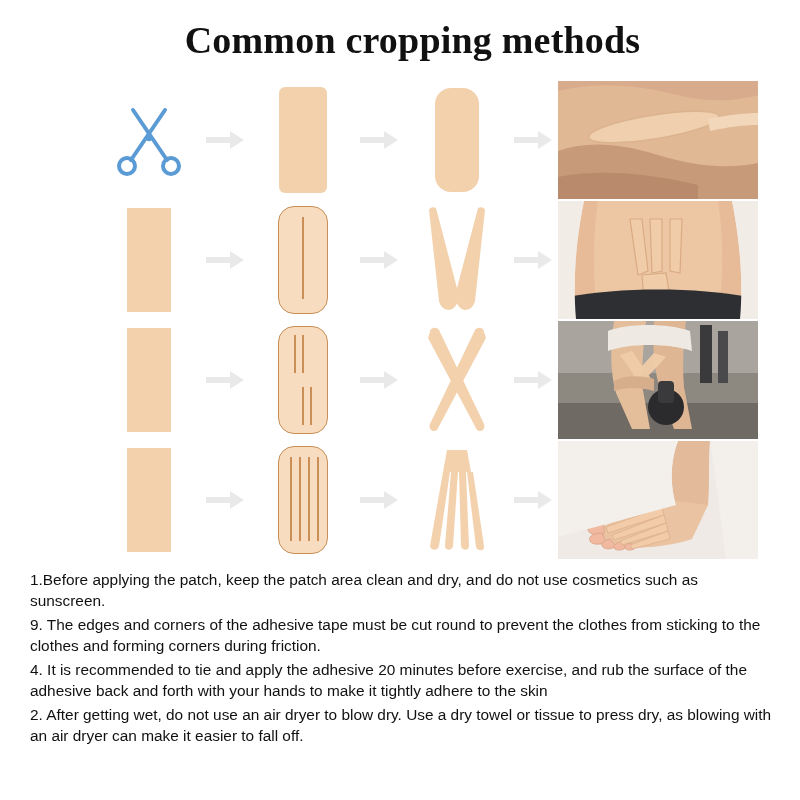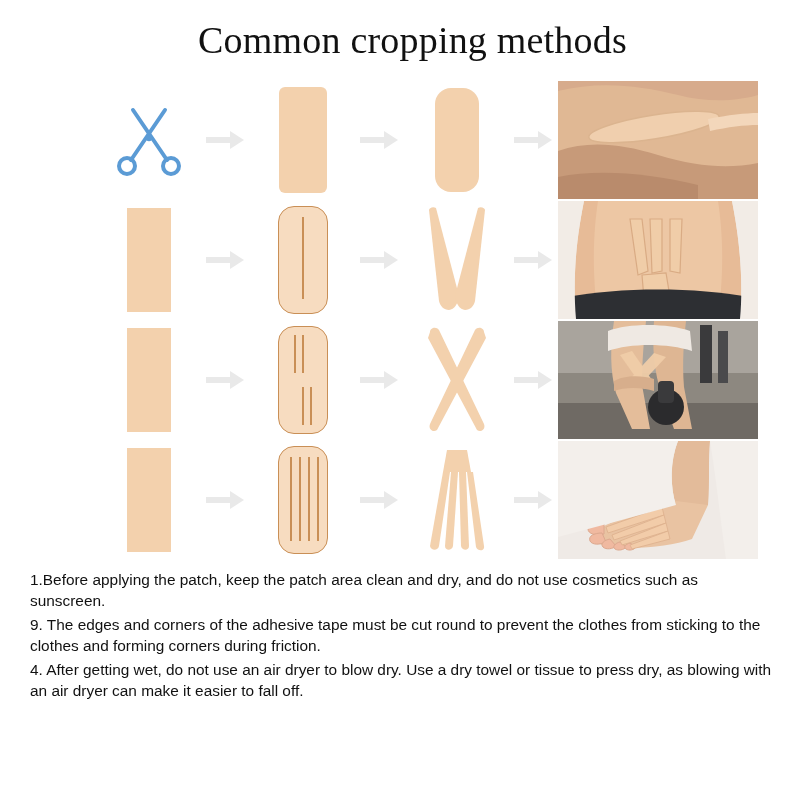--- a/index.html
+++ b/index.html
@@ -16,21 +16,21 @@
   }
   .page {
     position: relative;
     width: 800px;
     height: 800px;
   }
   .title {
     text-align: center;
     font-family: "Liberation Serif", serif;
     font-size: 38px;
-    font-weight: 400;
+    font-weight: 700;
     color: #111111;
     padding-top: 18px;
     letter-spacing: 0.2px;
     margin-left: 25px;
   }
   .grid {
     position: absolute;
     top: 80px;
     left: 96px;
     width: 612px;
@@ -405,16 +405,17 @@
           </svg>
         </div>
       </div>
     </div>
 
   </div>
 
   <div class="notes">
     <p>1.Before applying the patch, keep the patch area clean and dry, and do not use cosmetics such as sunscreen.</p>
     <p>9. The edges and corners of the adhesive tape must be cut round to prevent the clothes from sticking to the clothes and forming corners during friction.</p>
-    <p>4. After getting wet, do not use an air dryer to blow dry. Use a dry towel or tissue to press dry, as blowing with an air dryer can make it easier to fall off.</p>
+    <p>4. It is recommended to tie and apply the adhesive 20 minutes before exercise, and rub the surface of the adhesive back and forth with your hands to make it tightly adhere to the skin</p>
+    <p>2. After getting wet, do not use an air dryer to blow dry. Use a dry towel or tissue to press dry, as blowing with an air dryer can make it easier to fall off.</p>
   </div>
 
 </div>
 
 </body></html>

